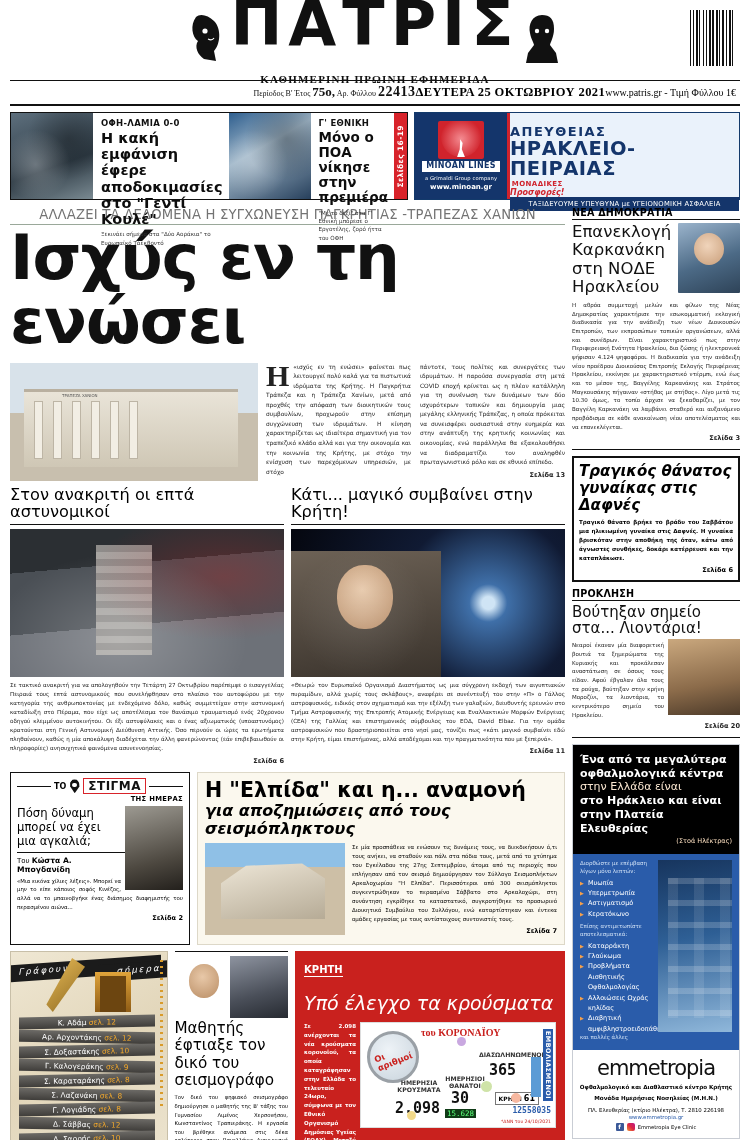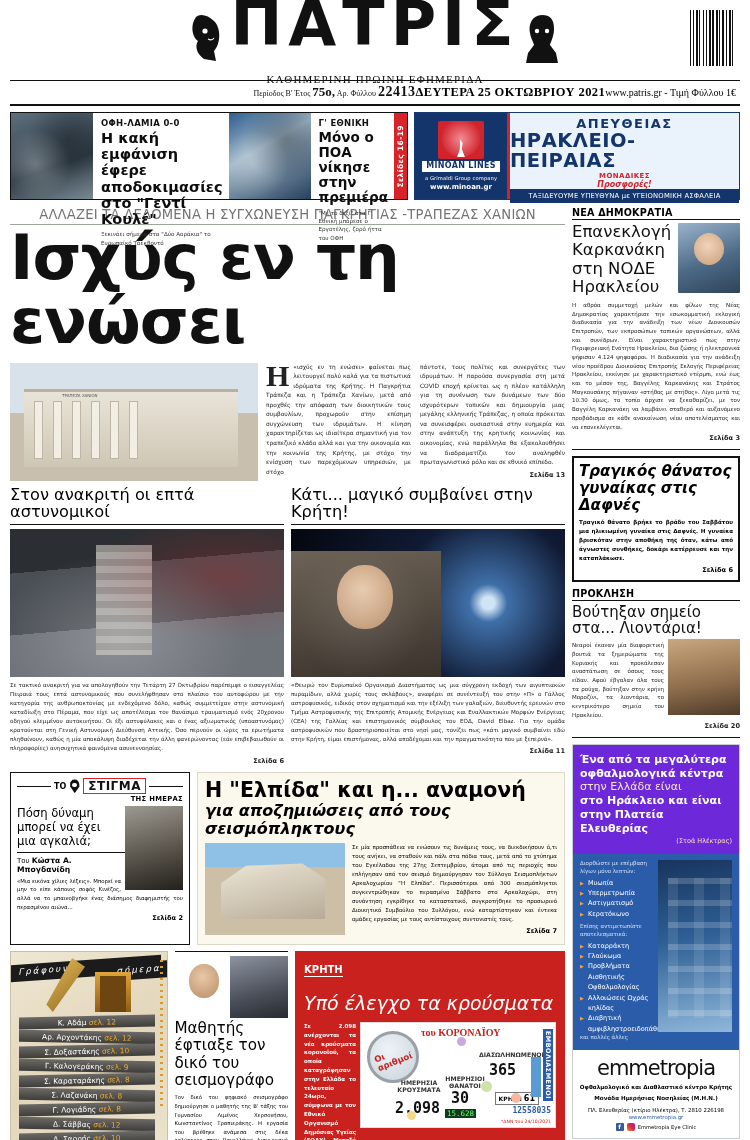--- a/index.html
+++ b/index.html
@@ -8,21 +8,21 @@
     background:#ffffff;
     font-family:"DejaVu Sans", sans-serif;
     overflow:hidden;
   }
   .page { width:750px; height:1140px; position:relative; padding:0 10px; }
 
   
   .masthead { height:78px; position:relative; display:flex; align-items:center; justify-content:center; }
   .mast-title { font-family:"DejaVu Sans", sans-serif; font-weight:bold; font-size:62px;
      letter-spacing:6px; line-height:1; color:#111; }
-  .mast-sub { font-family:"Liberation Serif", serif; font-weight:normal; font-size:11px;
+  .mast-sub { font-family:"Liberation Serif", serif; font-weight:bold; font-size:11px;
      letter-spacing:1.2px; text-align:right; color:#111; margin-top:18px;}
   .mast-center { display:flex; flex-direction:column; align-items:center; }
   .face { width:44px; height:56px; position:relative; }
   .face svg { width:100%; height:100%; }
   .barcode { position:absolute; right:6px; top:10px; width:44px; height:56px;
      background:repeating-linear-gradient(90deg,#111 0 1.5px,#fff 1.5px 3px,#111 3px 4px,#fff 4px 6.5px); }
 
   
   .inforule { border-top:1.5px solid #111; margin-top:2px; }
   .infobar { display:flex; justify-content:flex-end; align-items:baseline;
@@ -56,21 +56,21 @@
      display:flex; align-items:flex-end; justify-content:center; position:relative; overflow:hidden;}
   .minoan-logo:before{content:"";position:absolute;width:40px;height:40px;border-radius:50%;
      background:radial-gradient(circle at 50% 55%, #f48b91, #d0232c 70%); top:-4px;}
   .minoan-logo:after{content:"";position:absolute;bottom:2px;width:16px;height:18px;
      background:#fff; clip-path:polygon(45% 0,60% 20%,55% 55%,75% 100%,25% 100%,42% 55%);}
   .minoan-name { font-size:8px; font-weight:bold; line-height:1.05; text-align:center; margin-top:2px;
      background:#fff; color:#14356b; padding:1px 4px; letter-spacing:.3px;}
   .minoan-sm { font-size:5.2px; margin-top:3px; letter-spacing:.1px;}
   .minoan-url { font-size:7px; font-weight:bold; margin-top:2px; }
   .ad-body { flex:1; background:#eaf2fb; border-left:3px solid #d0232c; display:flex; flex-direction:column;}
-  .ad-top { flex:1; display:flex; flex-direction:column; align-items:center; justify-content:center; padding-top:3px;}
+  .ad-top { flex:1; display:flex; flex-direction:column; align-items:flex-start; justify-content:center; padding-top:11px;}
   .ad-l1 { font-size:13px; font-weight:bold; color:#14356b; letter-spacing:1.5px; }
   .ad-l2 { font-size:19.5px; font-weight:bold; color:#14356b; letter-spacing:.5px; line-height:1; }
   .ad-badge { text-align:center; margin-top:2px; }
   .ad-badge .b1 { font-size:7px; font-weight:bold; color:#d0232c; letter-spacing:.4px;}
   .ad-badge .b2 { font-size:8px; font-style:italic; font-weight:bold; color:#d0232c; }
   .ad-foot { background:#14356b; color:#fff; font-size:6.8px; text-align:center; padding:3px 0; letter-spacing:.2px;}
 
   
   .main { display:flex; gap:7px; margin-top:7px; }
   .col-left { width:555px; }
@@ -109,21 +109,21 @@
 
   .rbox2 { border:2px solid #111; padding:5px 5px 4px; margin-bottom:6px; }
   .rhead-i { font-style:italic; font-weight:bold; font-size:15px; line-height:1.15; }
   .rtext-b { font-size:5.6px; font-weight:bold; line-height:1.6; text-align:justify; margin-top:4px;}
 
   .rphoto2 { width:72px; height:76px; float:right; margin:2px 0 0 4px;
      background:linear-gradient(170deg,#caa87e,#8b6b4a 60%,#4d3b2a);}
 
   
   .eyead { border:1px solid #c9cdd4; }
-  .eye-orange { background:#6d28d9; color:#fff; padding:8px 7px 9px; }
+  .eye-orange { background:#000000; color:#fff; padding:8px 7px 9px; }
   .eye-l1 { font-size:11px; font-weight:bold; line-height:1.25; }
   .eye-l2 { font-size:11px; line-height:1.25; color:#fce8d2; }
   .eye-l3 { font-size:11px; font-weight:bold; line-height:1.25; }
   .eye-note { font-size:6.5px; text-align:right; color:#fde0c1; margin-top:2px;}
   .eye-blue { background:#2a5caa; color:#fff; padding:6px 7px; display:flex; gap:4px;}
   .eye-list { width:74px; font-size:6.5px; line-height:1.6;}
   .eye-list .hd { font-size:5.5px; color:#cfe0f5; line-height:1.4; margin-bottom:2px;}
   .eye-list li { list-style:none; position:relative; padding-left:8px; }
   .eye-list li:before { content:"\25B6"; position:absolute; left:0; font-size:5px; color:#f6a04a; top:1px;}
   .eye-bld { width:88px; height:172px; background:linear-gradient(170deg,#17355e,#2e5f95 45%,#8fb7da);

